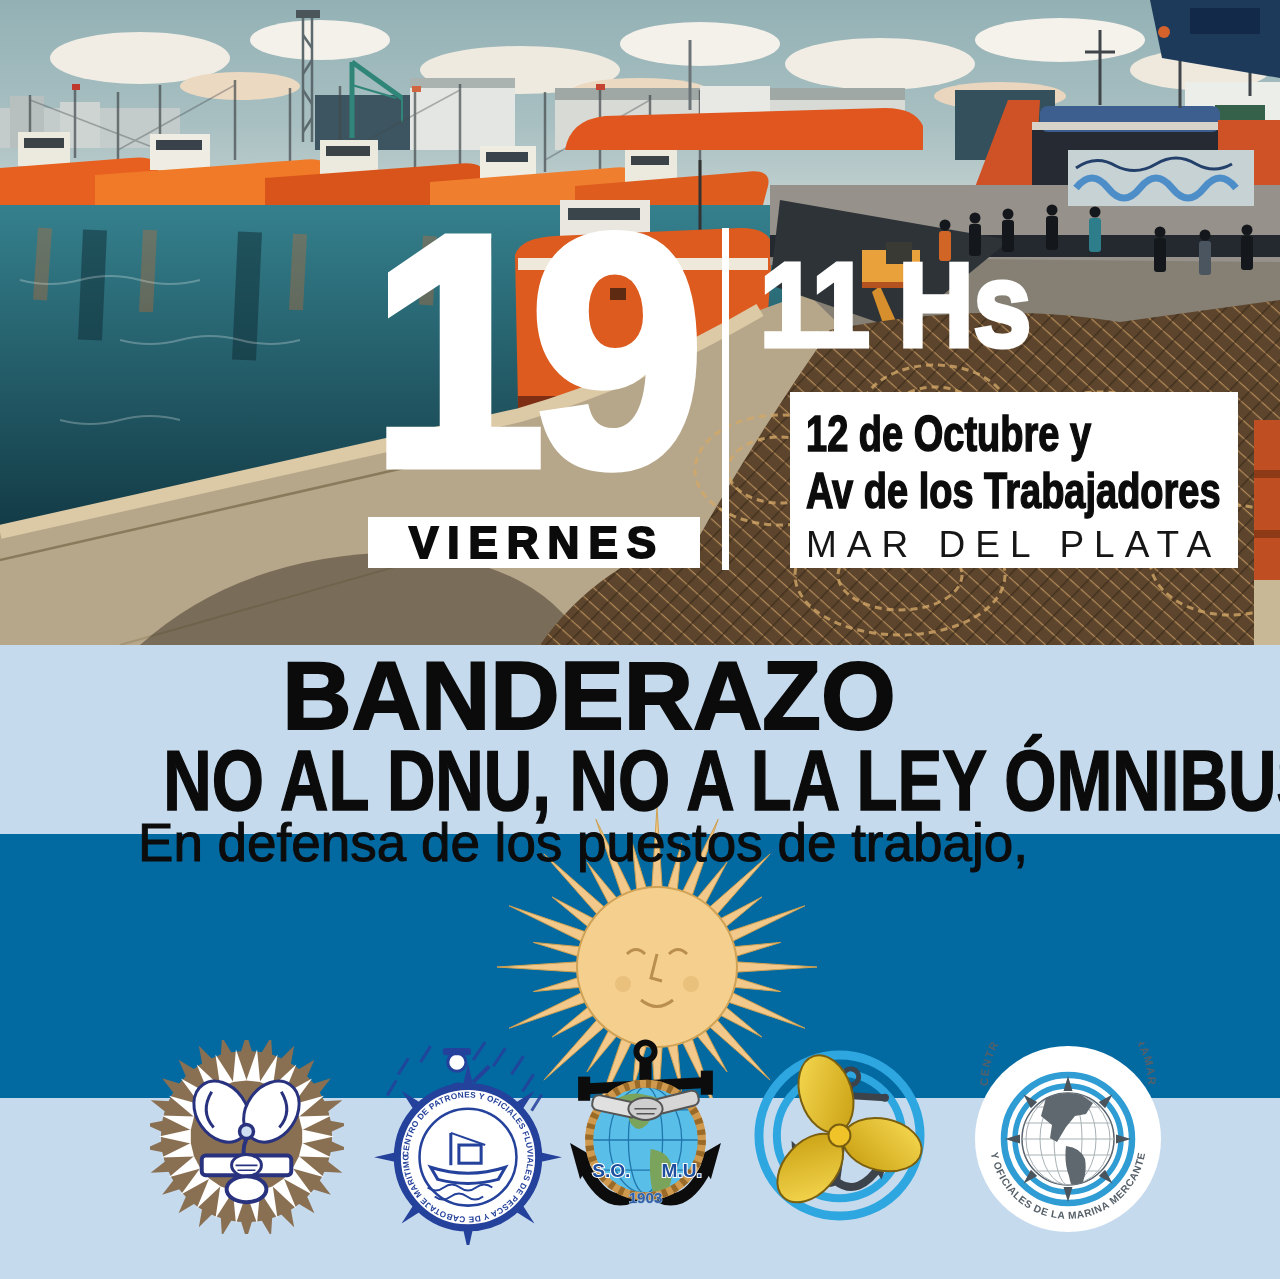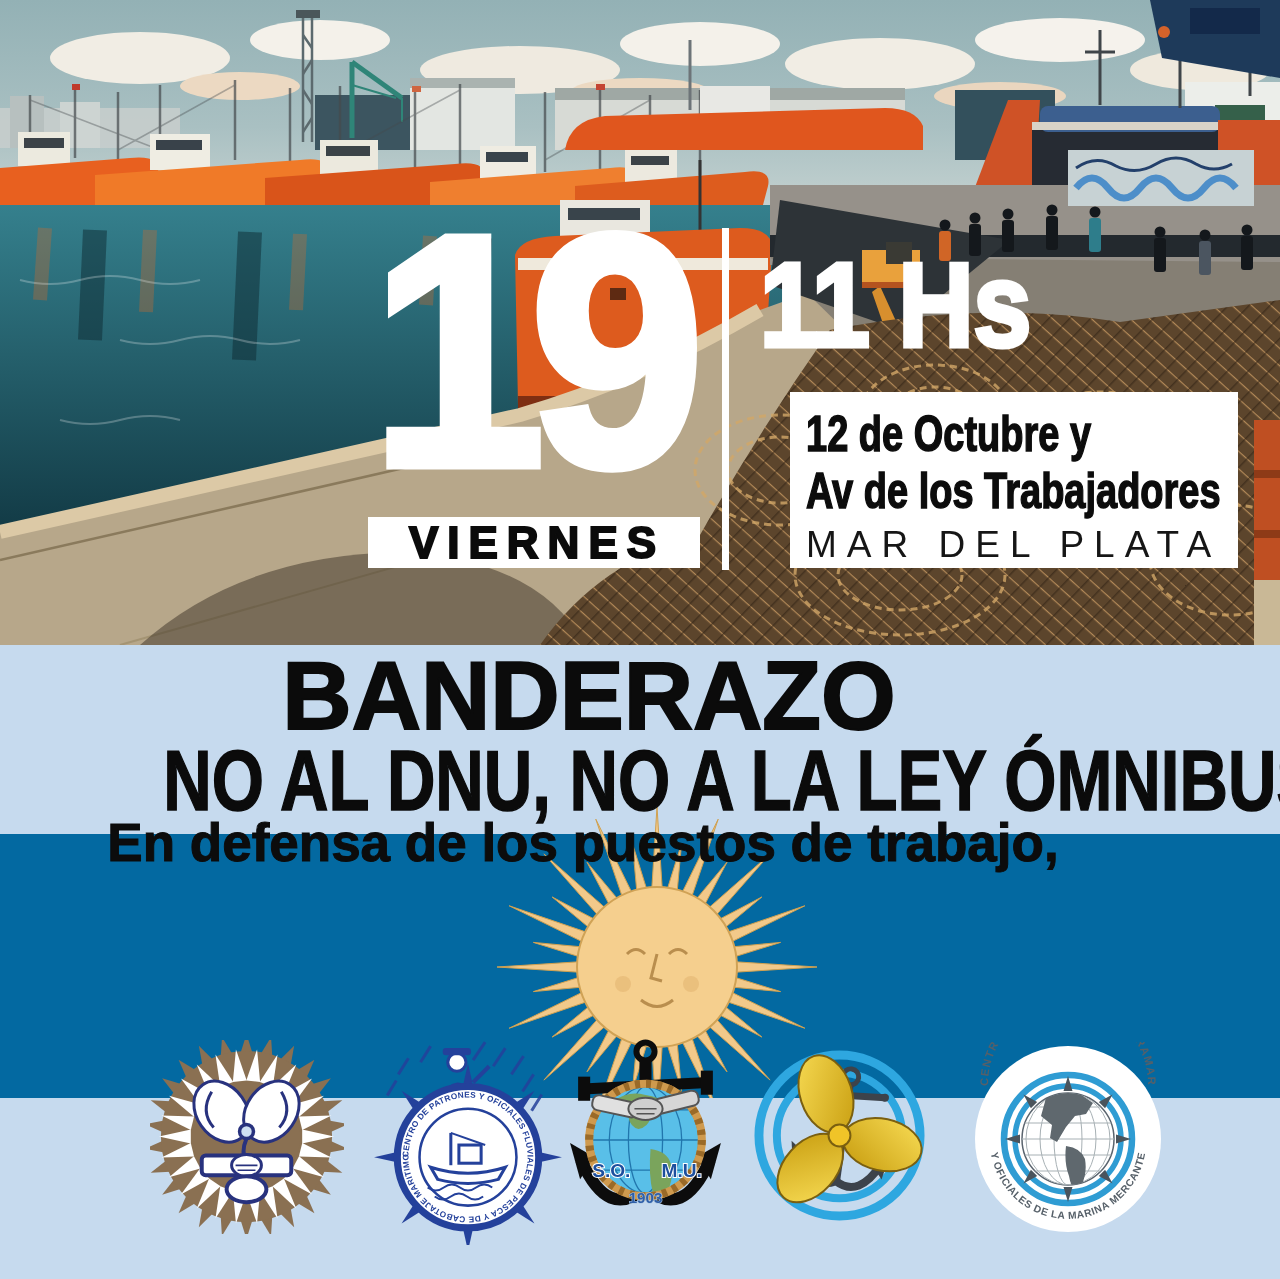--- a/index.html
+++ b/index.html
@@ -28,21 +28,21 @@
     transform-origin:left;white-space:nowrap;-webkit-text-stroke:1.5px #0c0c0c;}
   .city{margin-top:4px;font-size:37px;color:#161616;letter-spacing:10px;white-space:nowrap;}
 
   .headline{position:absolute;left:7px;top:648px;width:1164px;text-align:center;font-size:96px;
     font-weight:bold;color:var(--ink);line-height:1;-webkit-text-stroke:2px var(--ink);}
   .subheadline{position:absolute;left:0;top:737px;width:1280px;text-align:center;white-space:nowrap;
     font-size:86px;font-weight:bold;color:var(--ink);line-height:1;}
   .subheadline>span{display:inline-block;transform:scaleX(.78);transform-origin:center;
     -webkit-text-stroke:1.5px var(--ink);}
   .message{position:absolute;left:0;top:814px;width:1166px;text-align:center;font-size:53px;
-    font-weight:bold;color:#0c0c0c;line-height:57px;-webkit-text-stroke:1px #0c0c0c;}
+    font-weight:normal;color:#0c0c0c;line-height:57px;-webkit-text-stroke:1px #0c0c0c;}
   .sun{position:absolute;left:477px;top:792px;width:360px;height:306px;}
   .logo{position:absolute;}
   .logo svg{display:block;width:100%;height:100%;}
 </style>
 </head>
 <body>
 
 <div class="poster">
 
   <div class="photo">

